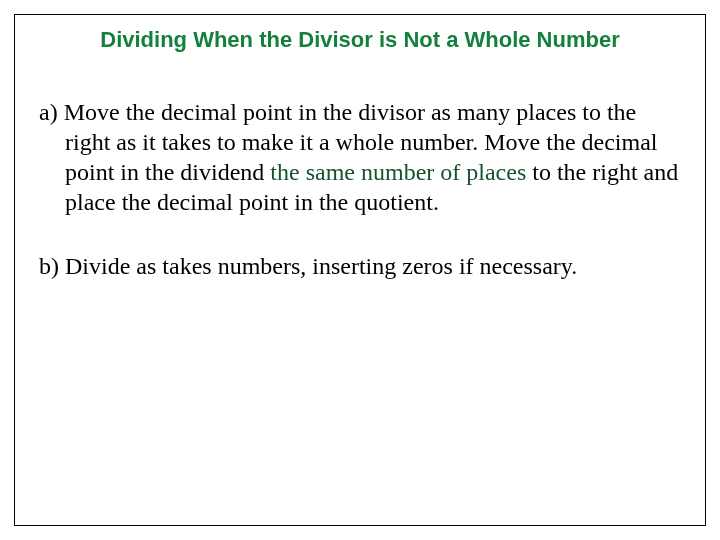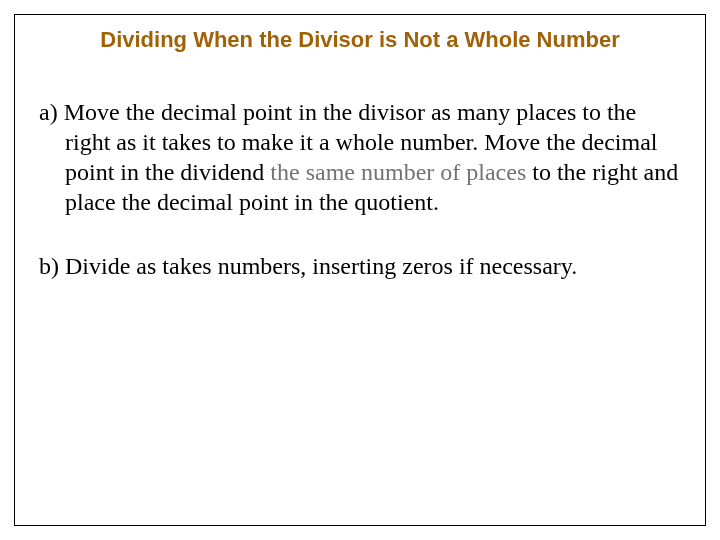--- a/index.html
+++ b/index.html
@@ -21,34 +21,34 @@
     bottom: 14px;
     border: 1px solid #000;
     box-sizing: border-box;
     padding: 12px 24px 24px 24px;
   }
   .title {
     font-family: Arial, Helvetica, sans-serif;
     font-weight: bold;
     font-size: 22px;
     text-align: center;
-    color: #a16207;
+    color: #15803d;
     margin: 0 0 44px 0;
   }
   .body-text {
     line-height: 1.25;
   }
   .item {
     margin-bottom: 34px;
     text-indent: -26px;
     padding-left: 26px;
   }
   .u {
   }
-  .dark-navy { color: #737373; }
+  .dark-navy { color: #14532d; }
 </style>
 </head>
 <body>
 
 <div class="slide-border">
 
   <div class="title">Dividing When the Divisor is Not a Whole Number</div>
 
   <div class="body-text">
 

